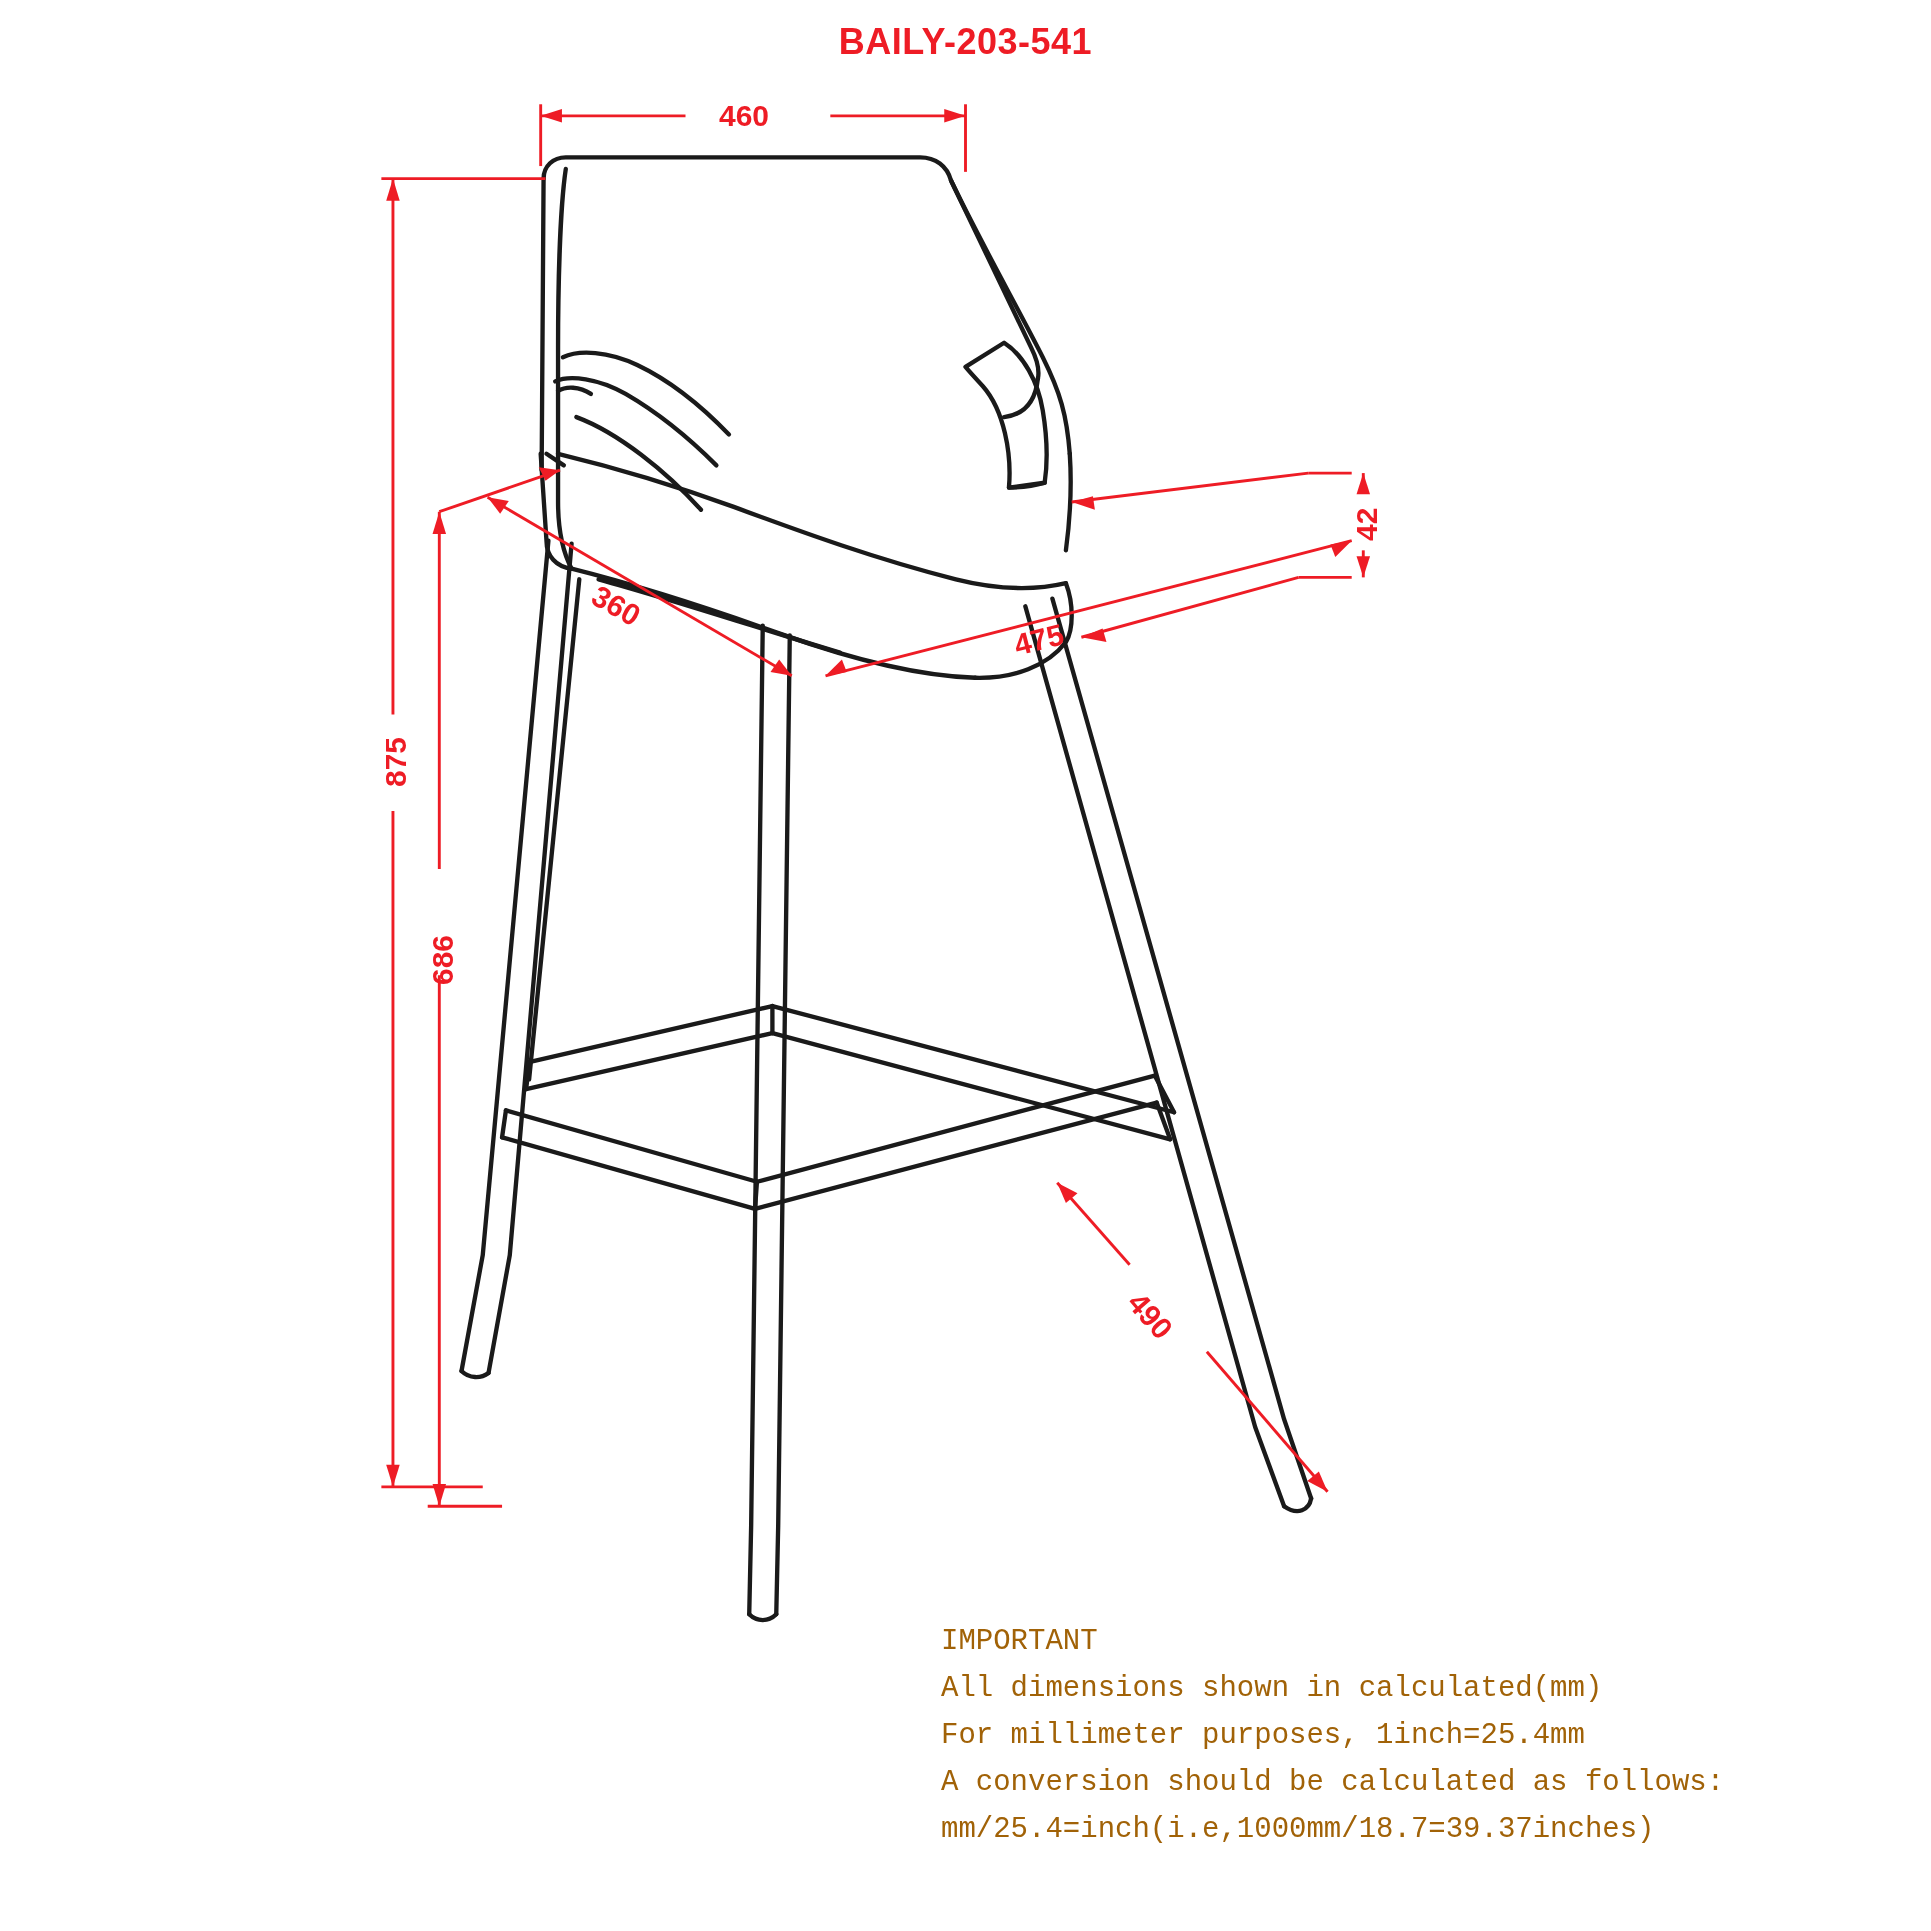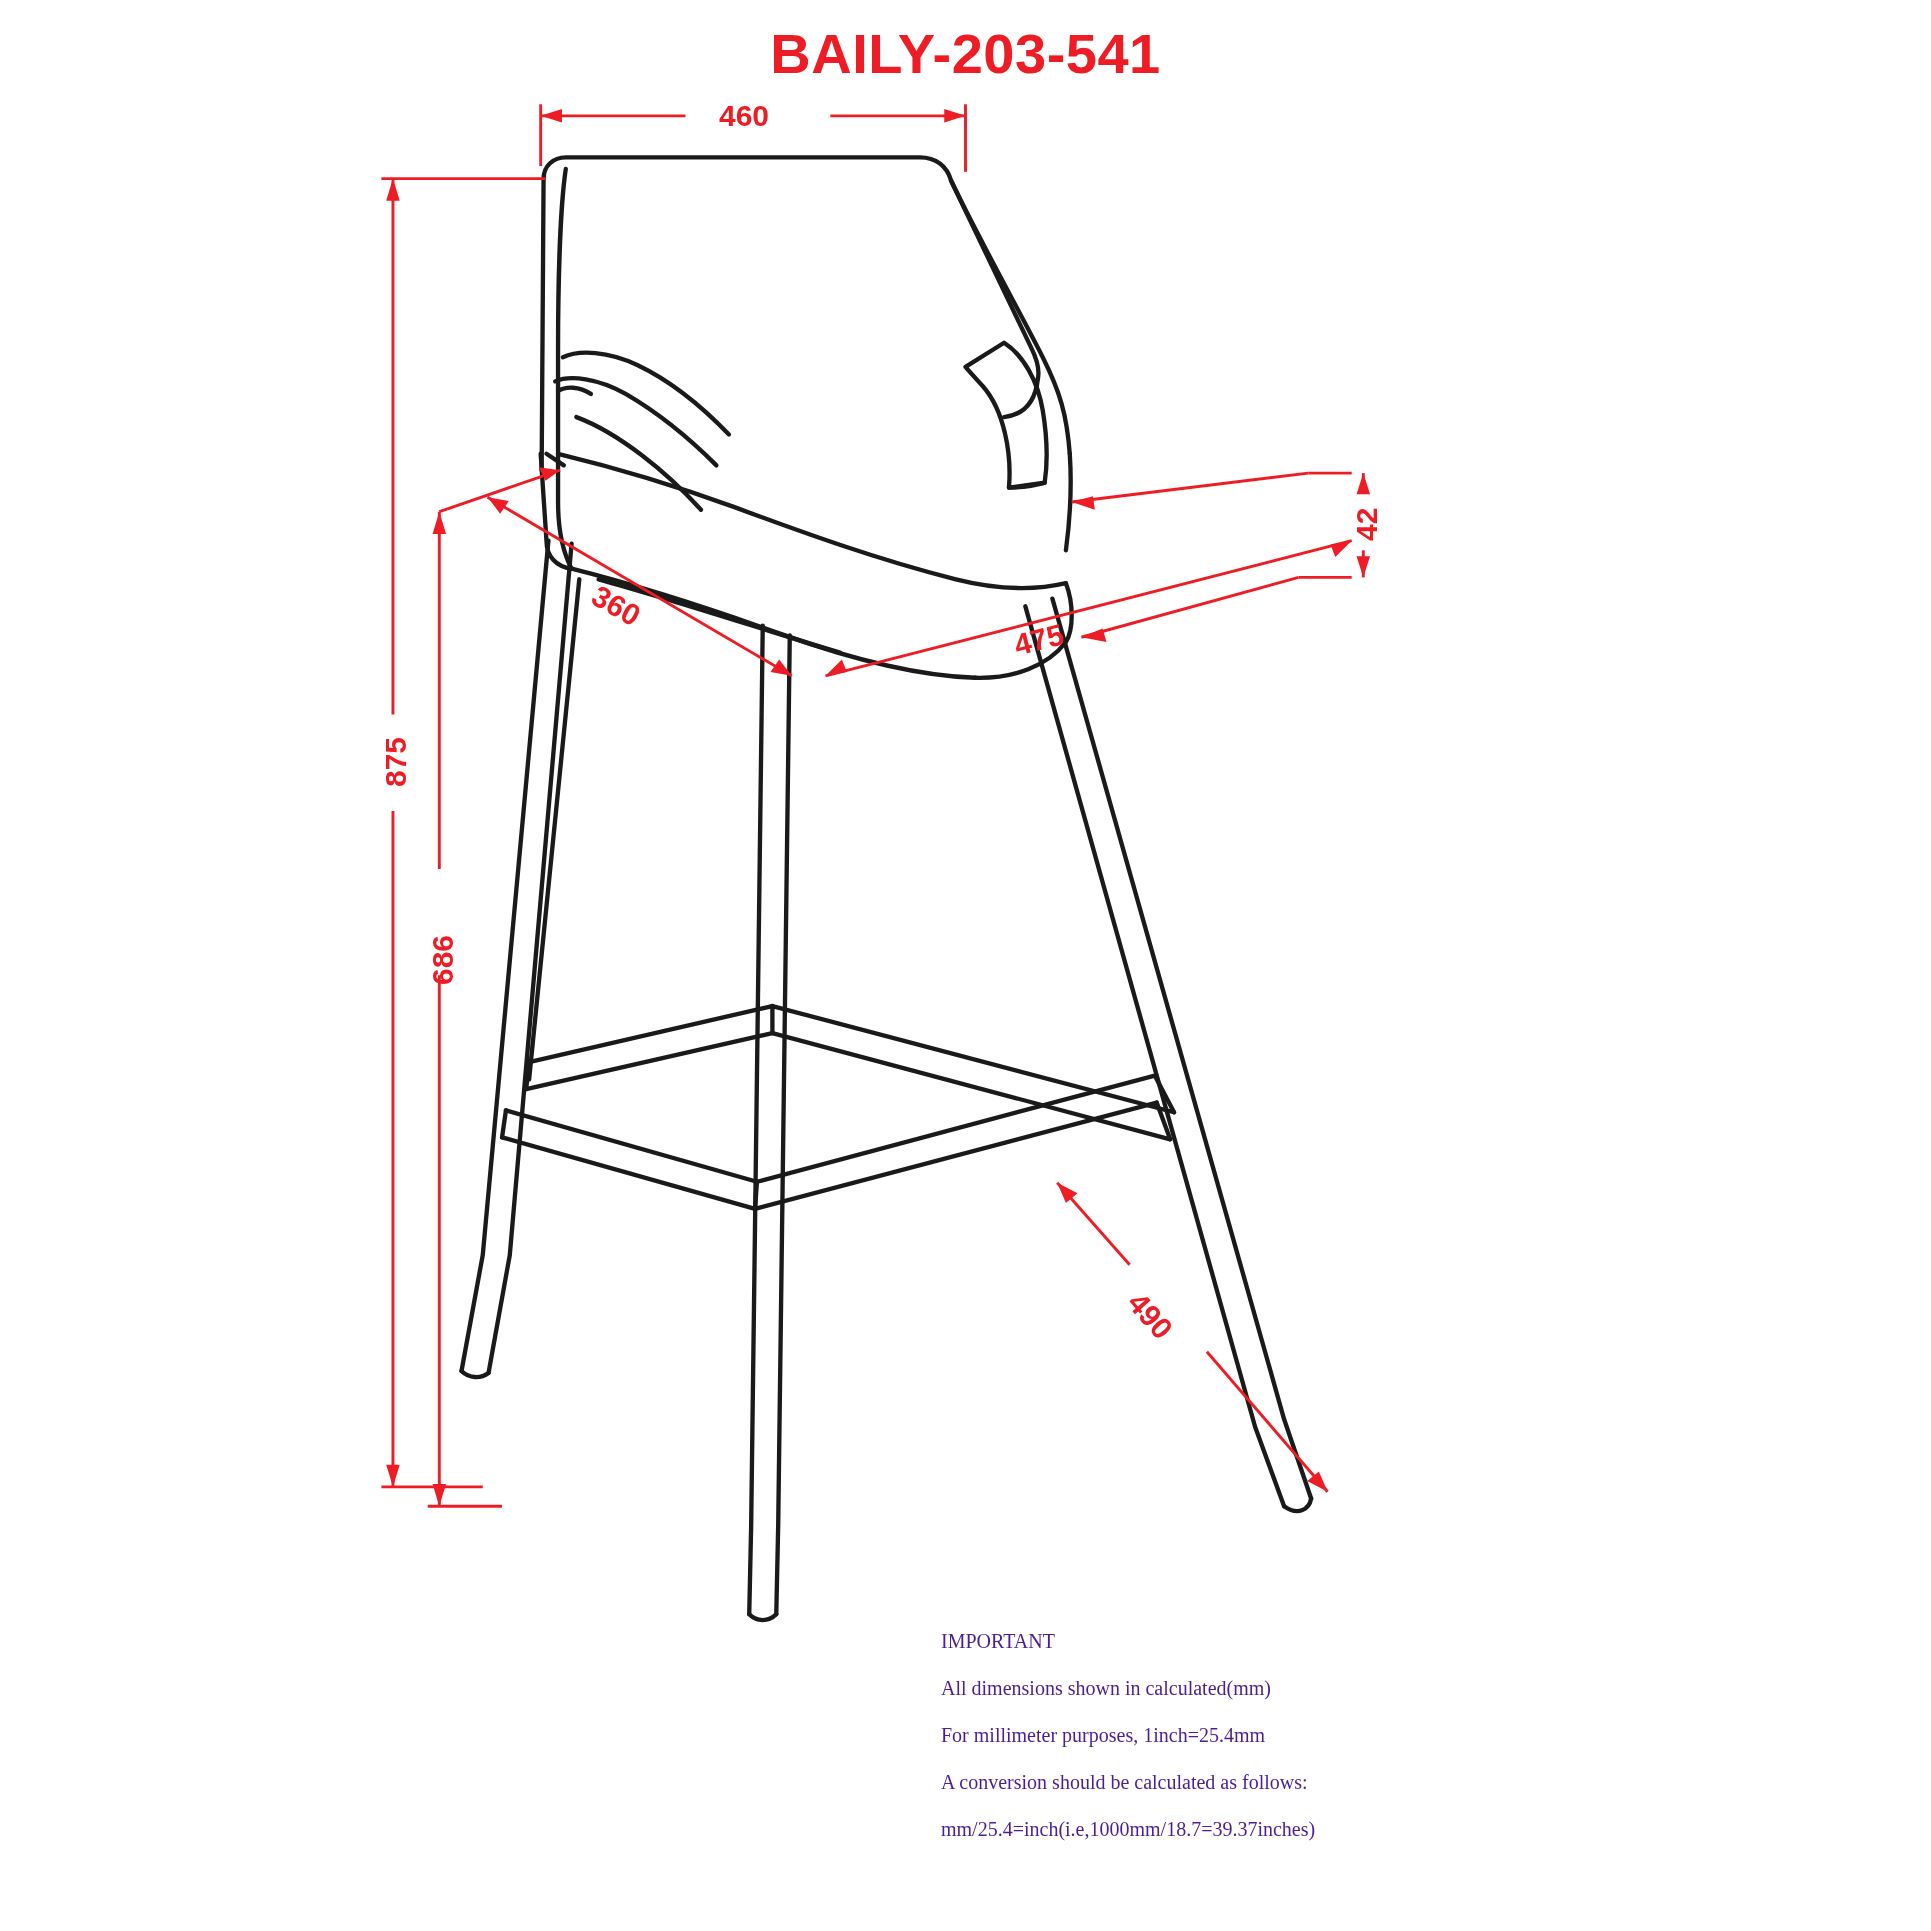--- a/index.html
+++ b/index.html
@@ -19,42 +19,42 @@
     left: 0; top: 0;
     width: 1931px;
     height: 1931px;
   }
   .title {
     position: absolute;
     left: 0;
     top: 21px;
     width: 1931px;
     text-align: center;
-    font-size: 56px;
+    font-size: 36px;
     font-weight: bold;
     color: #ee1c25;
     letter-spacing: 0.5px;
   }
   .dim-label {
     position: absolute;
     color: #ee1c25;
     font-size: 30px;
     font-weight: bold;
     font-family: "Liberation Sans", sans-serif;
     white-space: nowrap;
   }
   .rot90 { transform: rotate(-90deg); transform-origin: left top; }
   .notes {
     position: absolute;
     left: 941px;
     top: 1618px;
-    color: #4c1d95;
-    font-size: 20px;
+    color: #a16207;
+    font-size: 29px;
     line-height: 47px;
-    font-family: Liberation Serif, serif;
+    font-family: Liberation Mono, monospace;
     white-space: nowrap;
   }
   .notes div { margin: 0; padding: 0; }
   svg { display: block; }
 </style>
 </head>
 <body>
 
 <div id="sheet">
 

